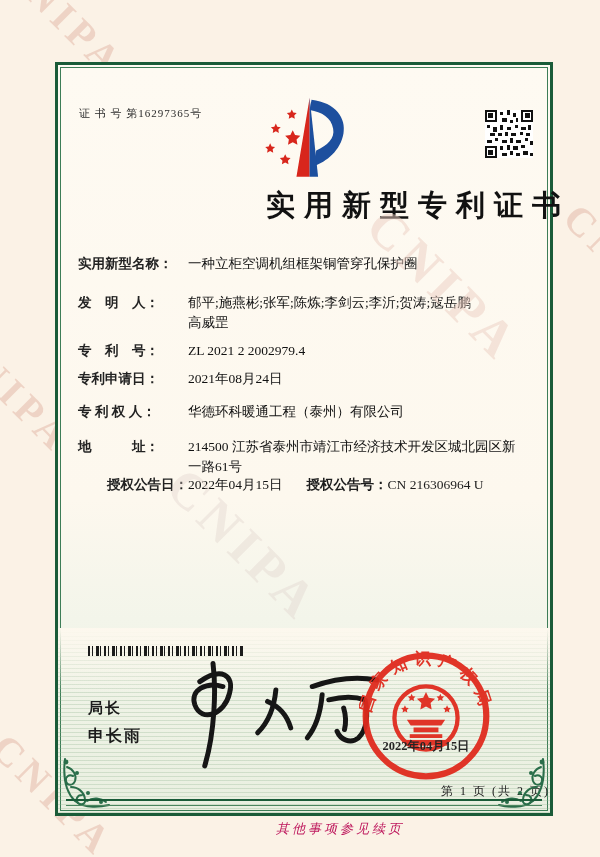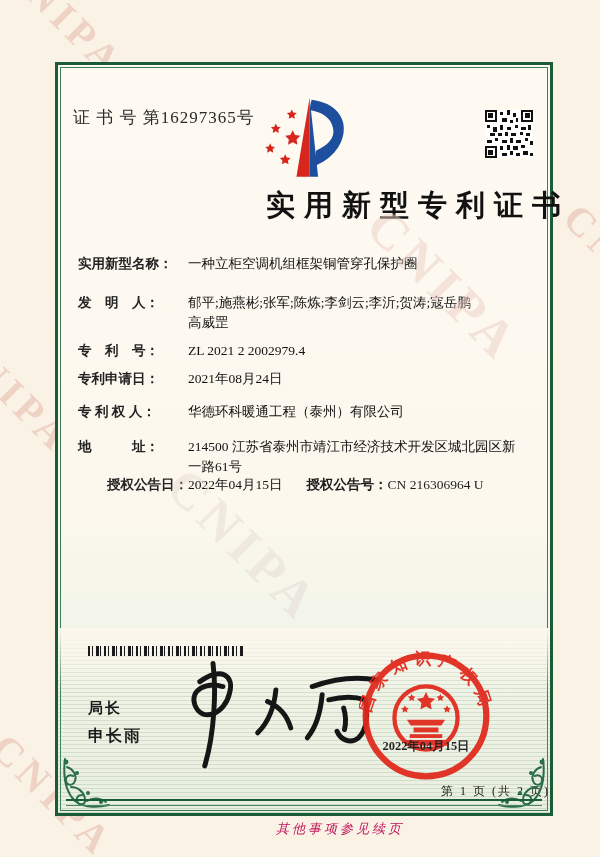--- a/index.html
+++ b/index.html
@@ -32,21 +32,21 @@
   }
   .deco-line{
     position:absolute;left:8px;right:8px;bottom:7px;height:4px;
     border-top:2px solid #1a5b38;border-bottom:1px solid #4c855f;
   }
   .corner{position:absolute;bottom:4px;width:50px;height:52px;}
   .corner.bl{left:3px;}
   .corner.br{right:3px;transform:scaleX(-1);}
   
   .certno{
-    position:absolute;left:15px;top:41px;font-size:17px;letter-spacing:1px;
+    position:absolute;left:21px;top:41px;font-size:11px;letter-spacing:1px;
     color:#2a2a2a;
   }
   .logo{position:absolute;left:199px;top:28px;width:94px;height:96px;}
   .qr{position:absolute;left:427px;top:45px;width:48px;height:48px;}
   .title{
     position:absolute;left:4px;top:121px;width:100%;text-align:right;
     font-size:29px;font-weight:bold;letter-spacing:9px;text-indent:9px;color:#111;margin-left:16px;
   }
   
   .row{position:absolute;left:20px;right:16px;display:flex;font-size:13.5px;line-height:1.5;}

